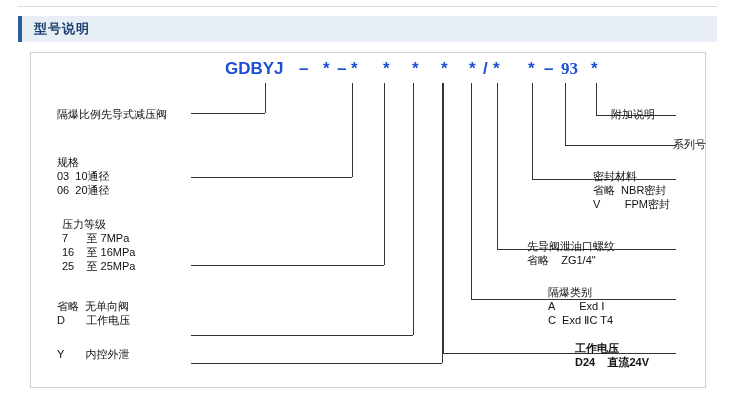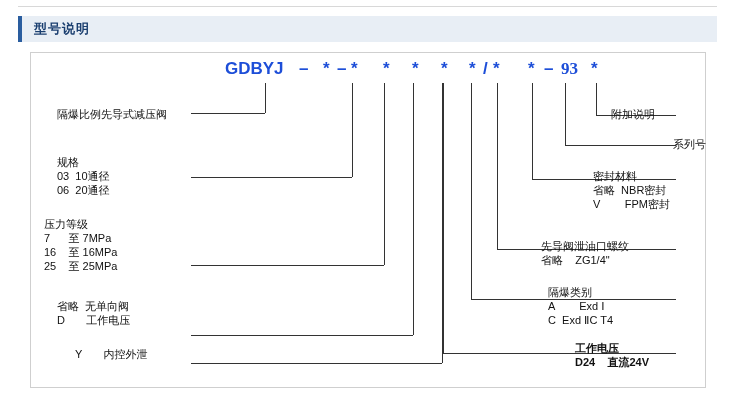--- a/index.html
+++ b/index.html
@@ -98,47 +98,47 @@
     </div>
   <div id="left-layer">
       <div class="lbl" style="left: 26px; top: 54px;">
         <div style="white-space: pre;">隔爆比例先导式减压阀</div>
       </div>
       <div class="lbl" style="left: 26px; top: 102px;">
         <div style="white-space: pre;">规格</div>
         <div style="white-space: pre;">03  10通径</div>
         <div style="white-space: pre;">06  20通径</div>
       </div>
-      <div class="lbl" style="left: 13px; top: 164px;">
+      <div class="lbl" style="left: 31px; top: 164px;">
         <div style="white-space: pre;">压力等级</div>
         <div style="white-space: pre;">7      至 7MPa</div>
         <div style="white-space: pre;">16    至 16MPa</div>
         <div style="white-space: pre;">25    至 25MPa</div>
       </div>
       <div class="lbl" style="left: 26px; top: 246px;">
         <div style="white-space: pre;">省略  无单向阀</div>
         <div style="white-space: pre;">D       工作电压</div>
       </div>
       <div class="lbl" style="left: 26px; top: 294px;">
-        <div style="white-space: pre; margin-left: 18px;">Y       内控外泄</div>
+        <div style="white-space: pre;">Y       内控外泄</div>
       </div>
     </div>
   <div id="right-layer">
       <div class="lbl" style="left: 580px; top: 54px;">
         <div style="white-space: pre;">附加说明</div>
       </div>
       <div class="lbl" style="left: 594px; top: 84px;">
         <div style="white-space: pre; margin-left: 48px;">系列号</div>
       </div>
       <div class="lbl" style="left: 532px; top: 116px; margin-left: 30px;">
         <div style="white-space: pre;">密封材料</div>
         <div style="white-space: pre;">省略  NBR密封</div>
         <div style="white-space: pre;">V        FPM密封</div>
       </div>
-      <div class="lbl" style="left: 496px; top: 186px; margin-left: 14px;">
+      <div class="lbl" style="left: 496px; top: 186px;">
         <div style="white-space: pre;">先导阀泄油口螺纹</div>
         <div style="white-space: pre;">省略    ZG1/4"</div>
       </div>
       <div class="lbl" style="left: 517px; top: 232px;">
         <div style="white-space: pre;">隔爆类别</div>
         <div style="white-space: pre;">A        Exd Ⅰ</div>
         <div style="white-space: pre;">C  Exd ⅡC T4</div>
       </div>
       <div class="lbl" style="left: 544px; top: 288px; font-weight: bold;">
         <div style="white-space: pre;">工作电压</div>

